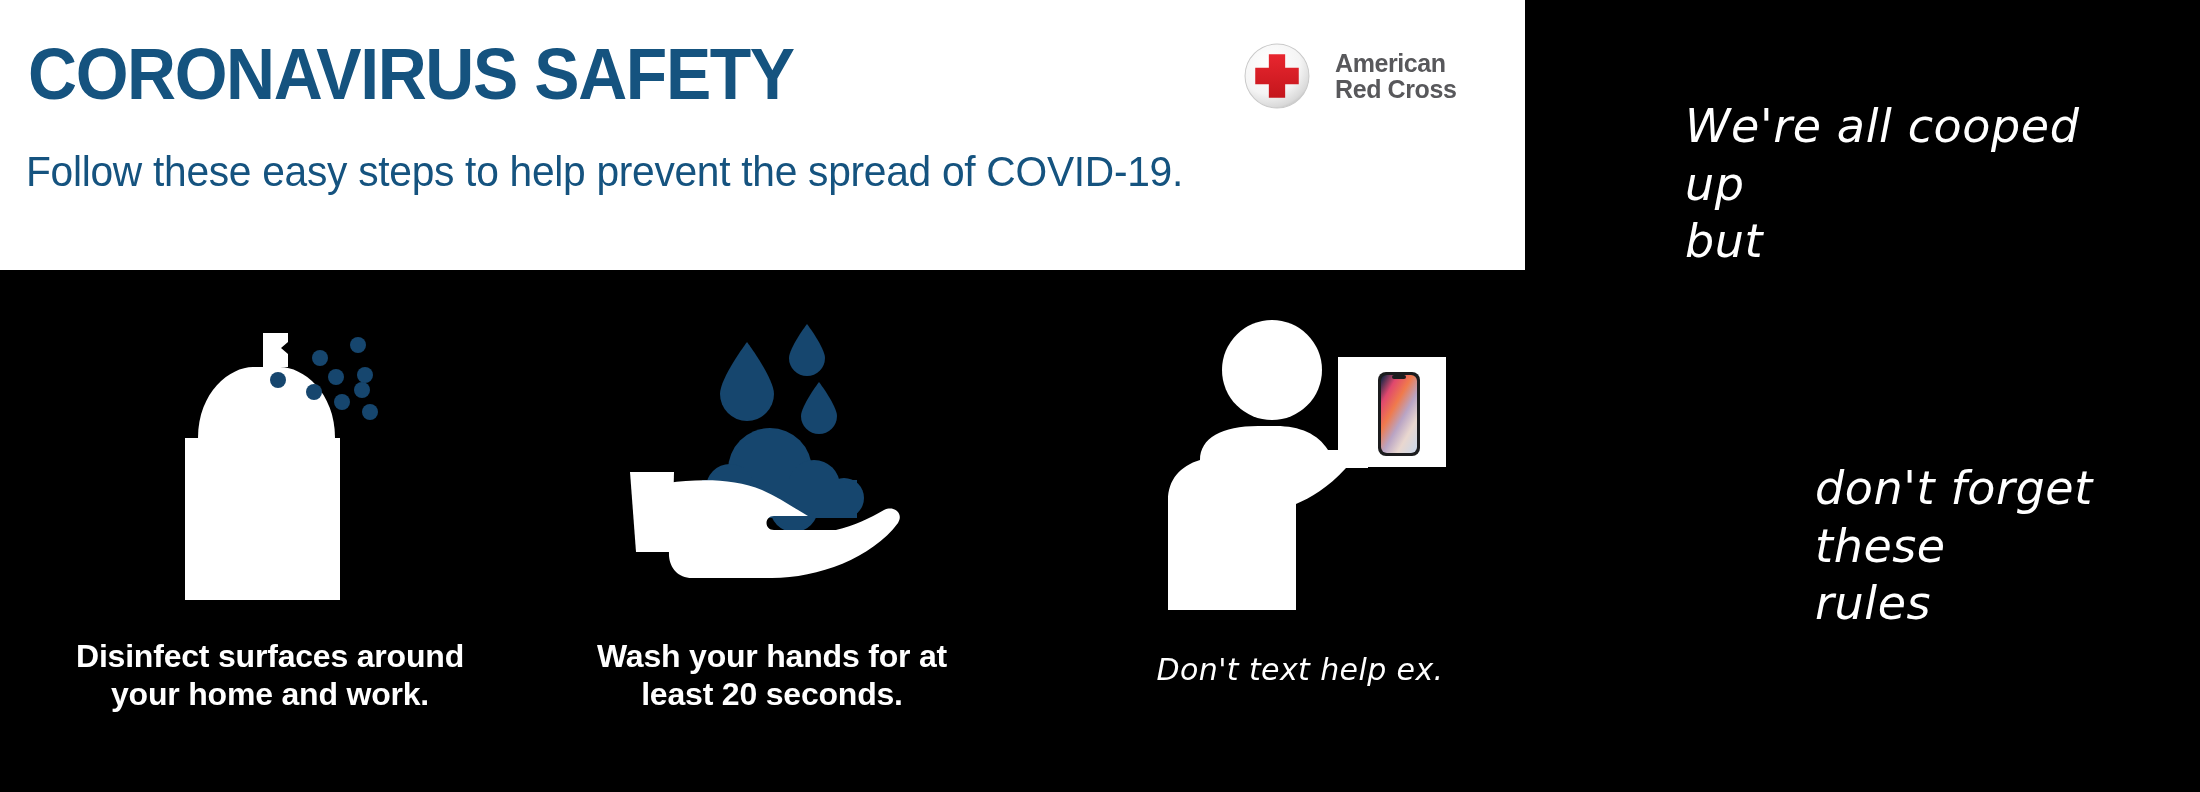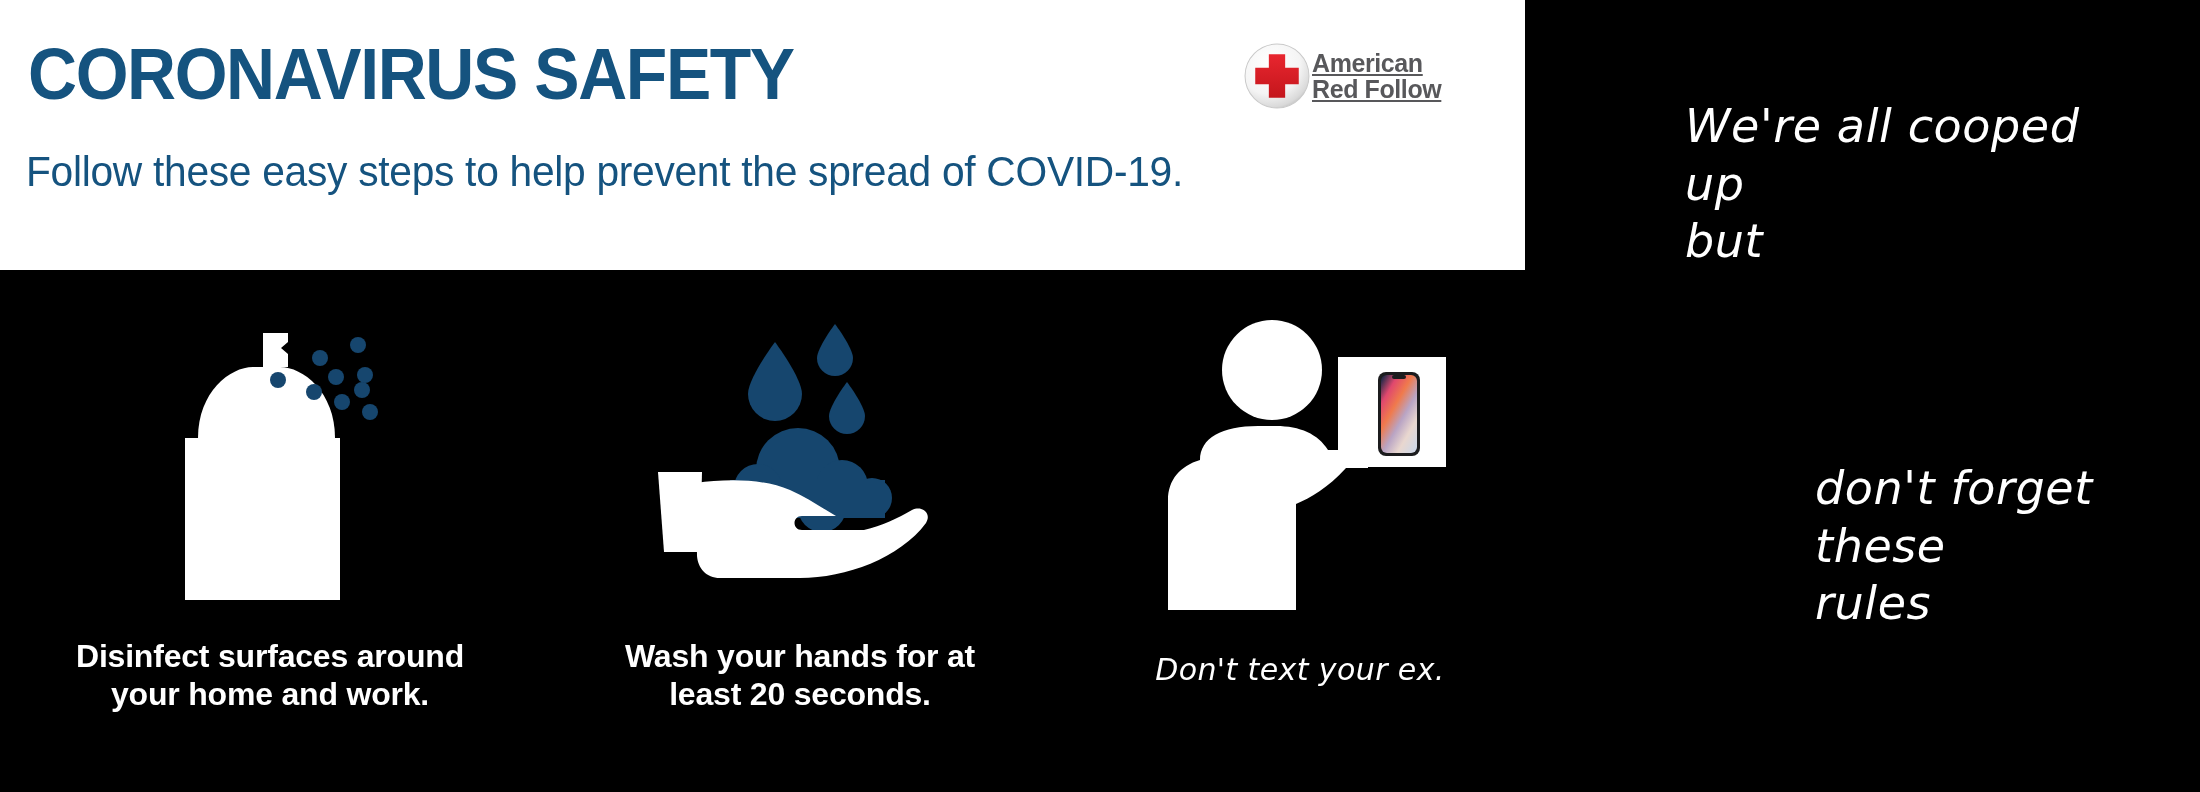--- a/index.html
+++ b/index.html
@@ -61,29 +61,28 @@
     top: 42px;
     display: flex;
     align-items: center;
   }
   #redcross-mark {
     width: 68px;
     height: 68px;
     flex: 0 0 auto;
   }
   #redcross-wordmark {
-    margin-left: 1px;
+    margin-left: 24px;
     font-family: "Liberation Sans", sans-serif;
     font-weight: bold;
     font-size: 25px;
     line-height: 1.05;
     color: #58585b;
     letter-spacing: -0.4px;
     white-space: nowrap;
-    text-decoration: underline;
   }
 
   
   .icon-block {
     position: absolute;
     text-align: center;
   }
   .icon-art {
     display: block;
     margin: 0 auto;
@@ -99,21 +98,21 @@
   }
   .icon-caption.handwritten {
     font-family: "DejaVu Sans", sans-serif;
     font-weight: normal;
     font-style: italic;
     font-size: 30px;
     letter-spacing: 0.4px;
   }
 
   #block-disinfect { left: 0px;    top: 320px; width: 540px; }
-  #block-wash      { left: 540px;  top: 320px; width: 520px; text-align: center; }
+  #block-wash      { left: 512px;  top: 320px; width: 520px; text-align: center; }
   #block-phone     { left: 1060px; top: 300px; width: 480px; }
 
   #block-disinfect .icon-caption { margin-top: 28px; }
   #block-wash .icon-caption      { margin-top: 28px; }
   #block-phone .icon-caption     { margin-top: 22px; }
 
   
   .handwriting-note {
     position: absolute;
     font-family: "DejaVu Sans", sans-serif;
@@ -152,21 +151,21 @@
             <stop offset="0%" stop-color="#e8262f"></stop>
             <stop offset="100%" stop-color="#c4161c"></stop>
           </linearGradient>
         </defs>
         <circle cx="50" cy="50" r="47" fill="url(#discGrad)"></circle>
         <circle cx="50" cy="50" r="47" fill="none" stroke="#c9c9c9" stroke-width="1.5"></circle>
         <path d="M38 18 H62 V38 H82 V62 H62 V82 H38 V62 H18 V38 H38 Z" fill="url(#crossGrad)"></path>
       </svg>
       <div id="redcross-wordmark">
         <div>American</div>
-        <div>Red Follow</div>
+        <div>Red Cross</div>
       </div>
     </div>
   </div>
 
   <div class="icon-block" id="block-disinfect">
     <svg class="icon-art" width="280" height="290" viewBox="0 0 280 290">
 
       <path d="M133 13 L158 13 L158 22 L151 28 L158 34 L158 47 L133 47 Z" fill="#ffffff"></path>
 
       <path d="M68 118 C68 72 100 47 123 47 L150 47 C173 47 205 72 205 118 Z" fill="#ffffff"></path>
@@ -248,21 +247,21 @@
                C178 188 160 198 146 204
                L146 310 L18 310 L18 200
                C18 180 30 166 50 160 Z" fill="#ffffff"></path>
 
       <g>
         <rect x="228" y="72" width="42" height="84" rx="8" fill="#1c1c1e"></rect>
         <rect x="231" y="75" width="36" height="78" rx="6" fill="url(#phoneWall)"></rect>
         <rect x="242" y="75" width="14" height="4" rx="2" fill="#1c1c1e"></rect>
       </g>
     </svg>
-    <div class="icon-caption handwritten">Don't text your ex.</div>
+    <div class="icon-caption handwritten">Don't text help ex.</div>
   </div>
 
   <div class="handwriting-note" id="note-top">We're all cooped up
 but</div>
 
   <div class="handwriting-note" id="note-right">don't forget these
 rules</div>
 
 </div>
 

